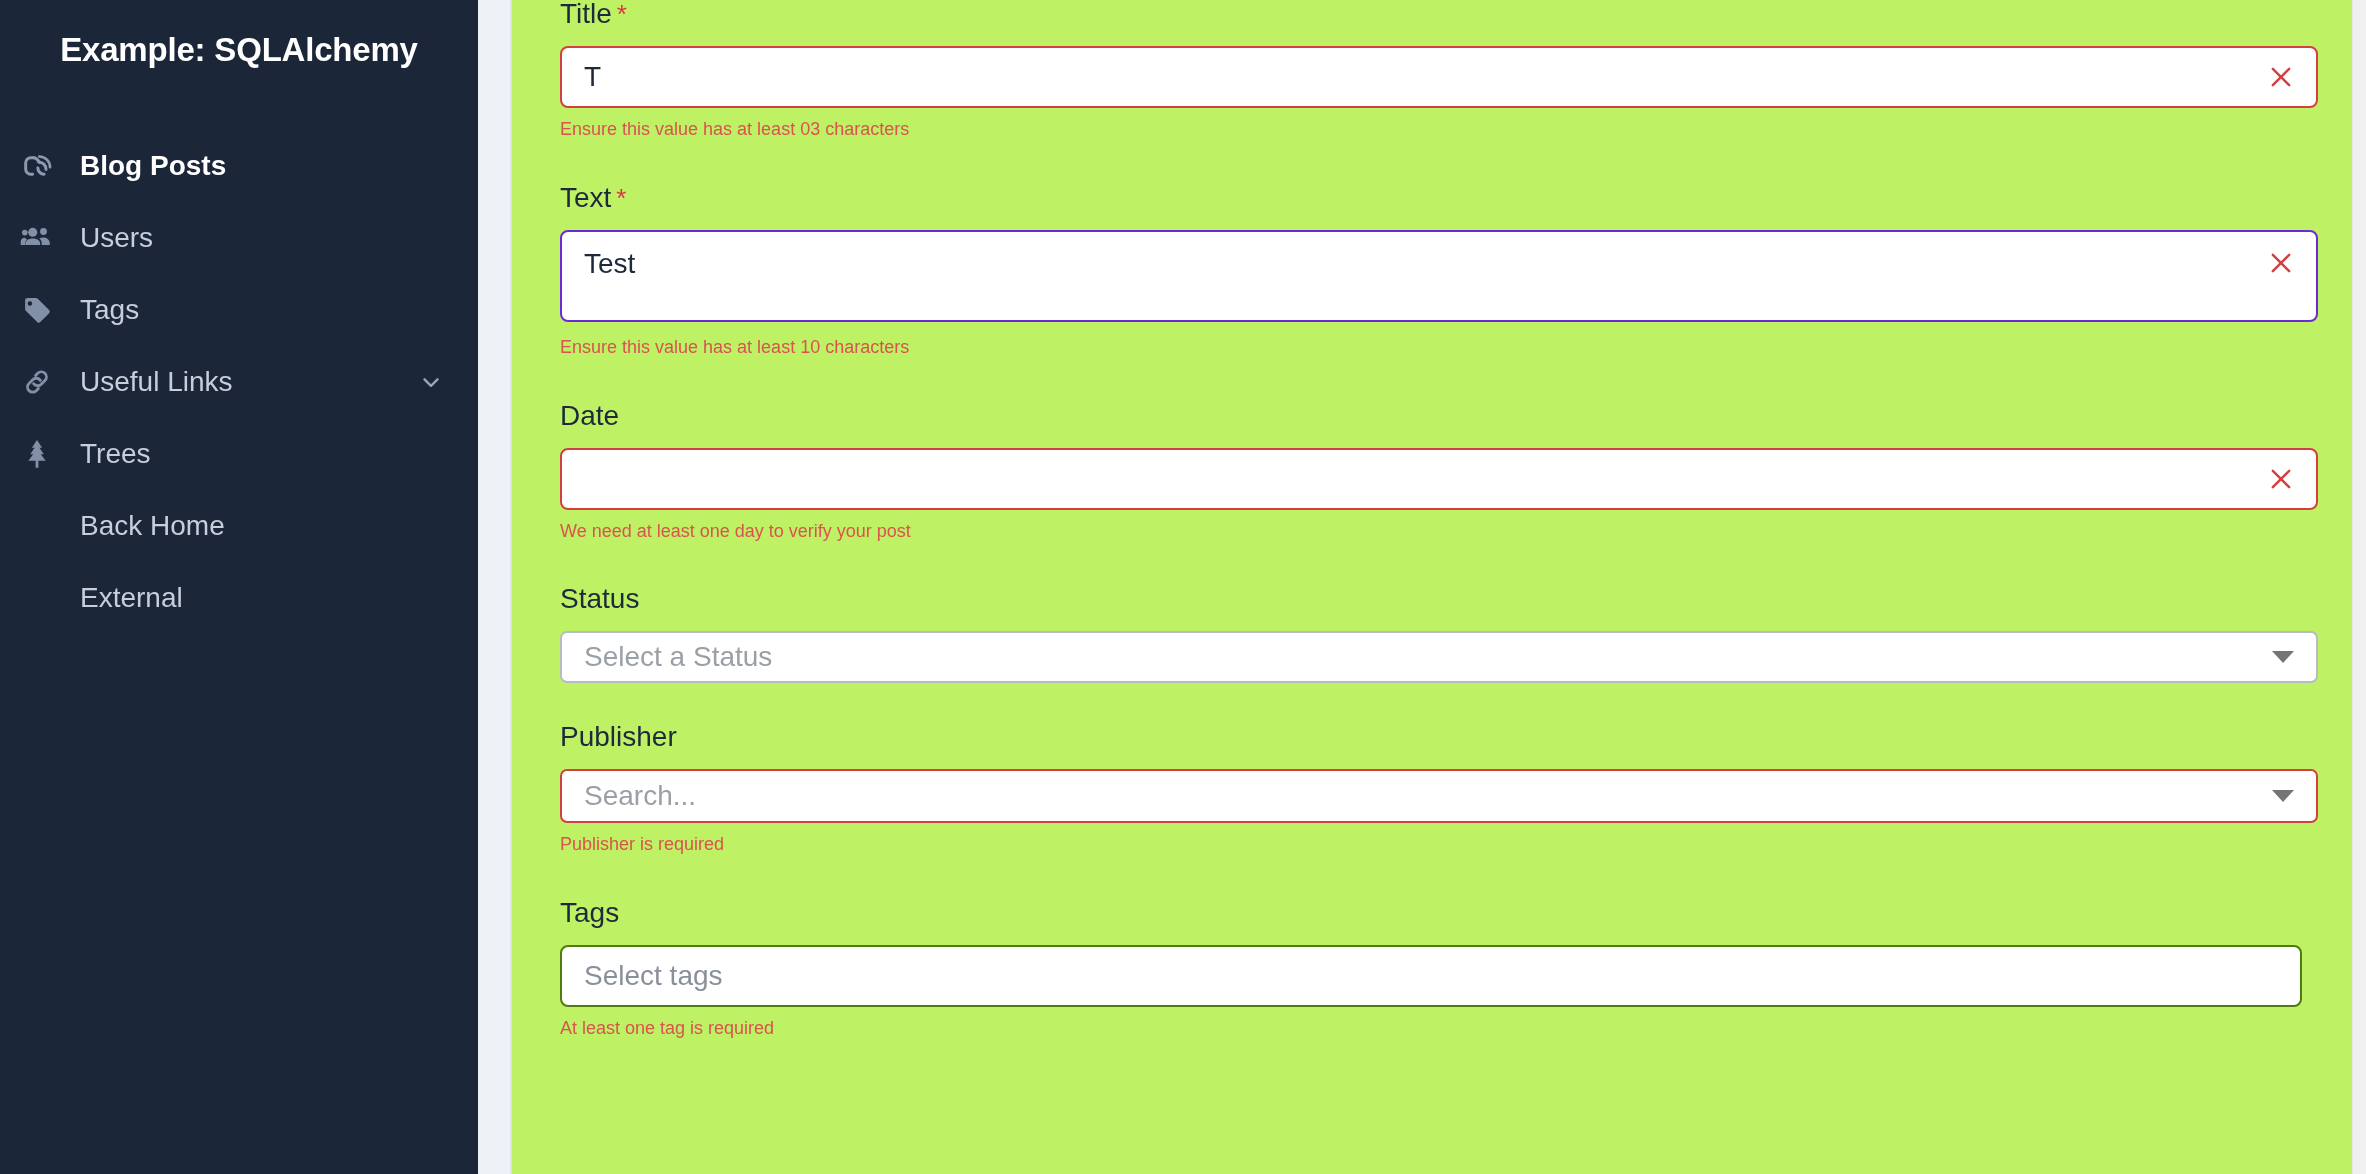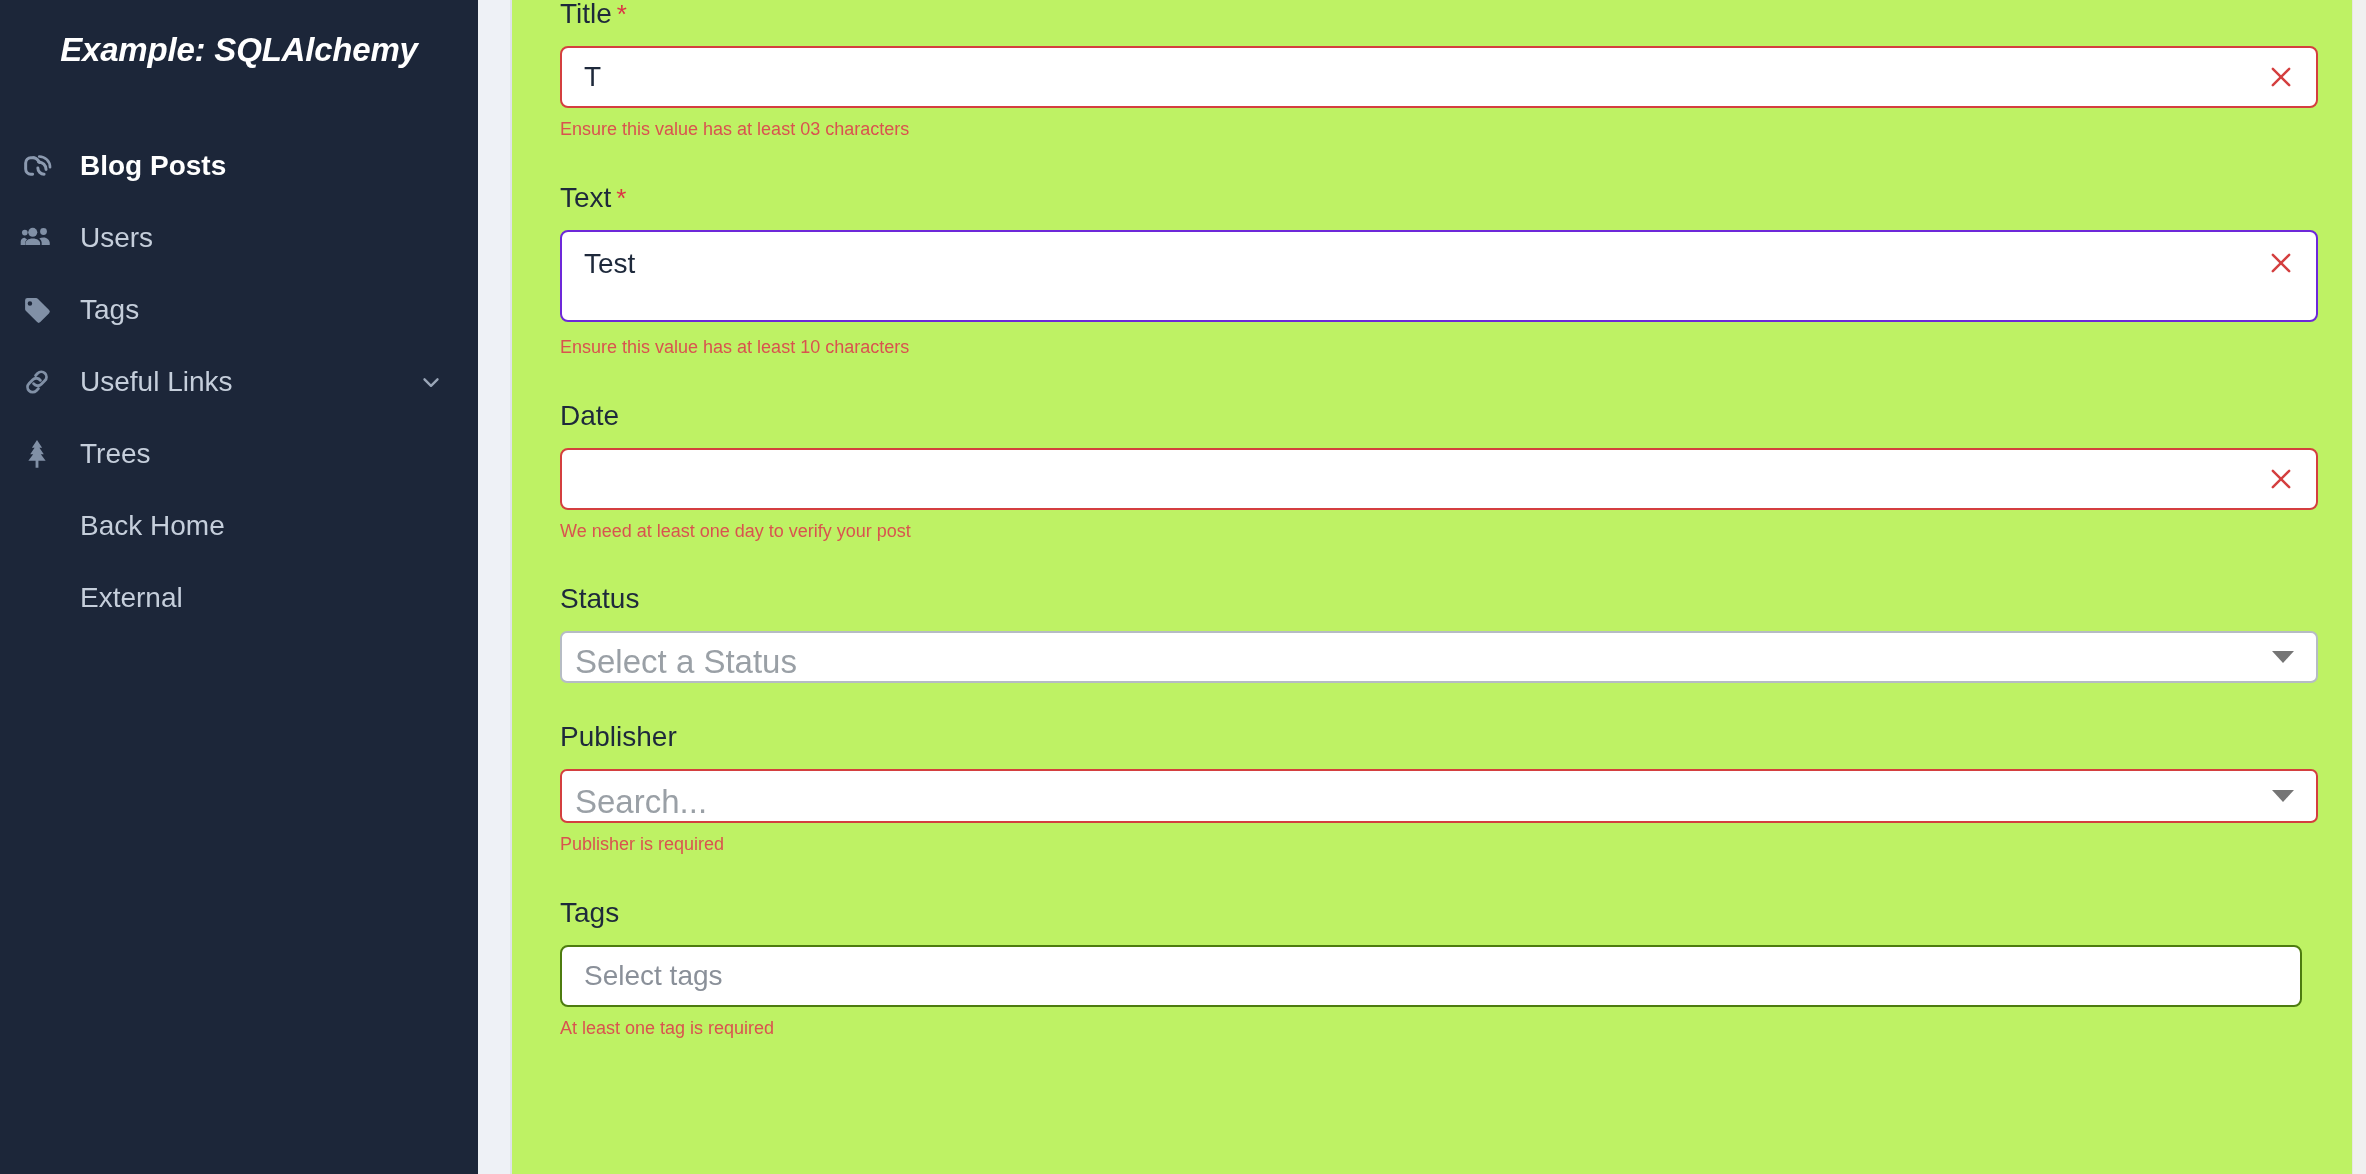--- a/index.html
+++ b/index.html
@@ -35,21 +35,20 @@
     align-items: center;
     justify-content: center;
     padding: 0 24px;
   }
   .brand-title {
     color: #ffffff;
     font-size: 33px;
     font-weight: 700;
     letter-spacing: -0.2px;
     white-space: nowrap;
-    font-style: italic;
   }
   .nav {
     margin-top: 30px;
   }
   .nav-item {
     display: flex;
     align-items: center;
     height: 72px;
     padding: 0 34px 0 20px;
     cursor: pointer;
@@ -188,23 +187,23 @@
   }
 
   
   .sel-wrap { position: relative; margin-top: 18px; }
   .sel-box {
     width: 100%;
     height: 52px;
     border-radius: 7px;
     background: #ffffff;
     display: flex;
-    align-items: flex-end;
-    padding: 0 58px 0 13px;
-    font-size: 33px;
+    align-items: center;
+    padding: 0 58px 0 22px;
+    font-size: 28px;
     color: #9aa0a6;
     cursor: pointer;
   }
   .sel-box.gray { border: 2px solid #b6bcc4; }
   .sel-box.red  { border: 2px solid #d43f3f; height: 54px; }
 
   .caret {
     position: absolute;
     right: 24px;
     top: 50%;

